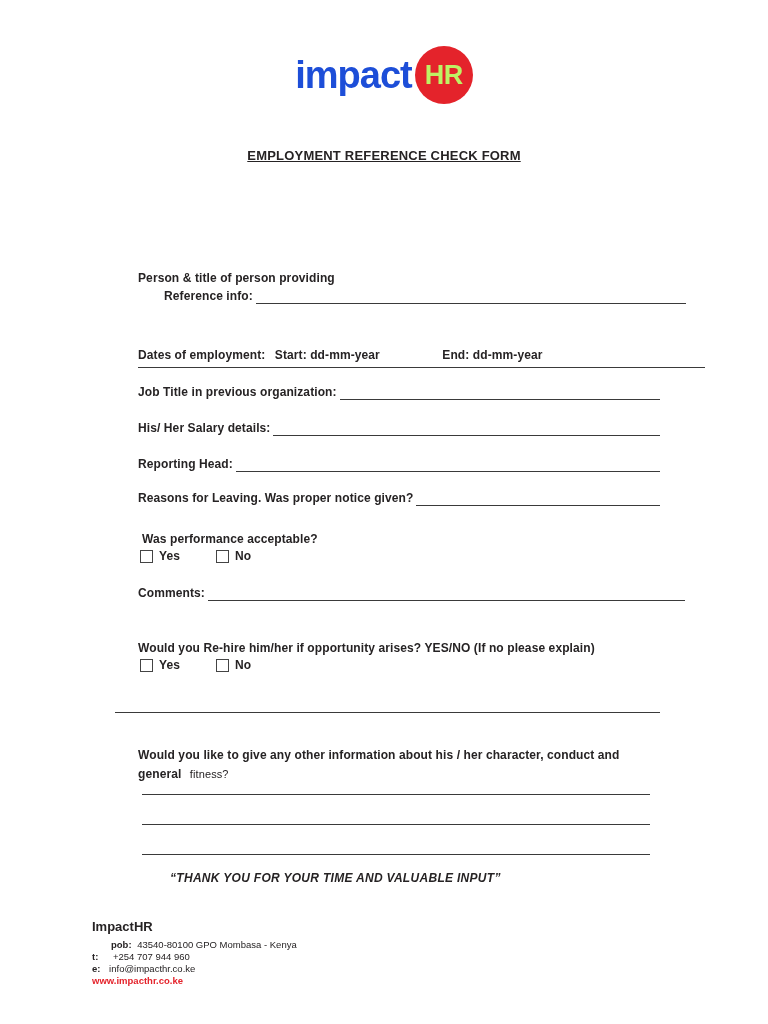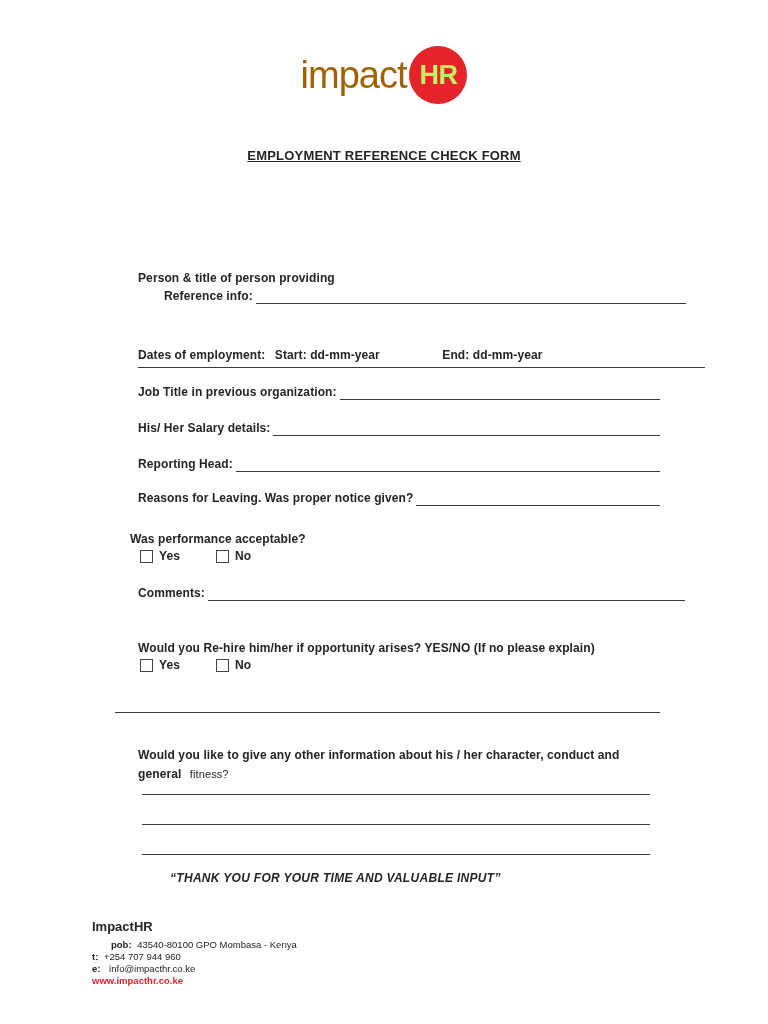--- a/index.html
+++ b/index.html
@@ -14,21 +14,21 @@
   .lbl { font-size:12px; font-weight:700; line-height:15px; letter-spacing:0.1px; color:var(--ink,#262324); }
   .field-row { display:flex; align-items:flex-end; }
   .fill-line { flex:1; height:14px; margin-left:3px; border-bottom:1.2px solid var(--line,#3a3a3a); }
   .rule { border-top:1.2px solid var(--line,#3a3a3a); height:0; }
   .checkbox {
     display:inline-block; width:13px; height:13px;
     border:1.6px solid #444; background:#fff; vertical-align:middle;
   }
   .cb-row { display:flex; align-items:center; }
   .logo-wrap { display:flex; justify-content:center; align-items:center; }
-  .logo-text { font-size:38px; font-weight:400; letter-spacing:-1px; color:#a16207; }
+  .logo-text { font-size:38px; font-weight:700; letter-spacing:-1px; color:#1d4ed8; }
   .logo-badge {
     width:58px; height:58px; border-radius:50%; background:var(--red,#e4232b);
     color:#bef264; display:flex; align-items:center; justify-content:center;
     font-size:27px; font-weight:700; margin-left:3px; letter-spacing:-0.5px;
   }
   .doc-title { font-size:13px; font-weight:700; text-decoration:underline; letter-spacing:0.2px; }
   .quote { font-size:12px; font-weight:700; font-style:italic; letter-spacing:0.3px; }
   .ft-company { font-size:13px; font-weight:700; }
   .ft-line { font-size:9.5px; line-height:12px; font-weight:400; }
   .ft-line b { font-weight:700; }
@@ -76,21 +76,21 @@
   <div class="abs field-row" style="left:138px; top:491px; width:522px;">
     <span class="lbl">Reasons for Leaving. Was proper notice given?</span>
     <span class="fill-line"></span>
   </div>
 
   <div class="abs field-row" style="left:138px; top:457px; width:522px;">
     <span class="lbl">Reporting Head:</span>
     <span class="fill-line"></span>
   </div>
 
-  <div class="abs lbl" style="left:130px; top:532px;">Was performance acceptable?</div>
+  <div class="abs lbl" style="left:142px; top:532px;">Was performance acceptable?</div>
   <div class="abs cb-row" style="left:140px; top:549px;">
     <span class="checkbox"></span>
     <span class="lbl" style="margin-left:6px;">Yes</span>
     <span class="checkbox" style="margin-left:36px;"></span>
     <span class="lbl" style="margin-left:6px;">No</span>
   </div>
 
   <div class="abs field-row" style="left:138px; top:586px; width:547px;">
     <span class="lbl">Comments:</span>
     <span class="fill-line"></span>
@@ -118,21 +118,21 @@
 
   <div class="abs quote" style="left:170px; top:871px;">“THANK YOU FOR YOUR TIME AND VALUABLE INPUT”</div>
 
   <div class="abs ft-company" style="left:92px; top:919px;">ImpactHR</div>
   <div class="abs ft-line" style="left:92px; top:939px;padding-left:19px;">
     <b>pob:</b>
     <span style="margin-left:3px;">43540-80100 GPO Mombasa - Kenya</span>
   </div>
   <div class="abs ft-line" style="left:92px; top:951px;">
     <b>t:</b>
-    <span style="margin-left:3px;text-align:center;">+254 707 944 960</span>
+    <span style="margin-left:12px;text-align:center;">+254 707 944 960</span>
   </div>
   <div class="abs ft-line" style="left:92px; top:963px;">
     <b>e:</b>
     <span style="margin-left:6px;">info@impacthr.co.ke</span>
   </div>
   <div class="abs ft-web" style="left:92px; top:975px;">www.impacthr.co.ke</div>
 
 </div>
 
 </body></html>

